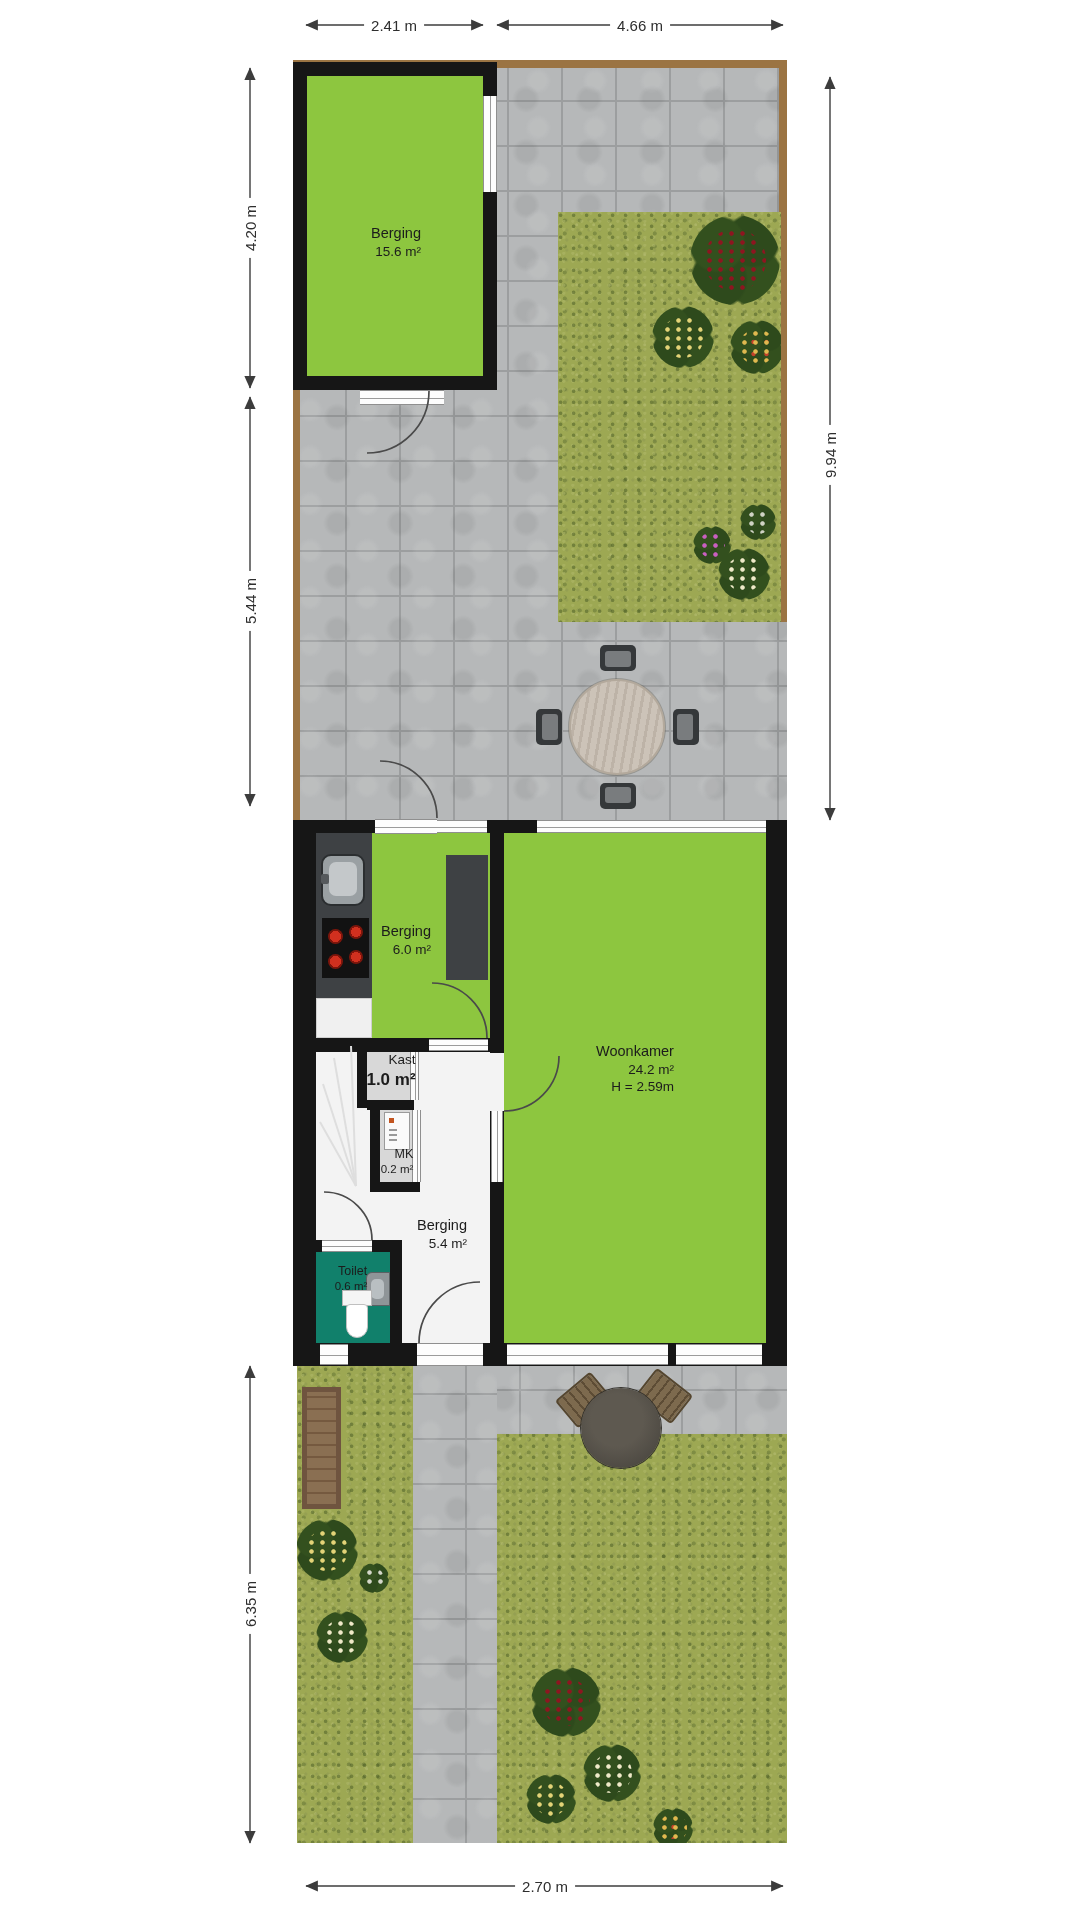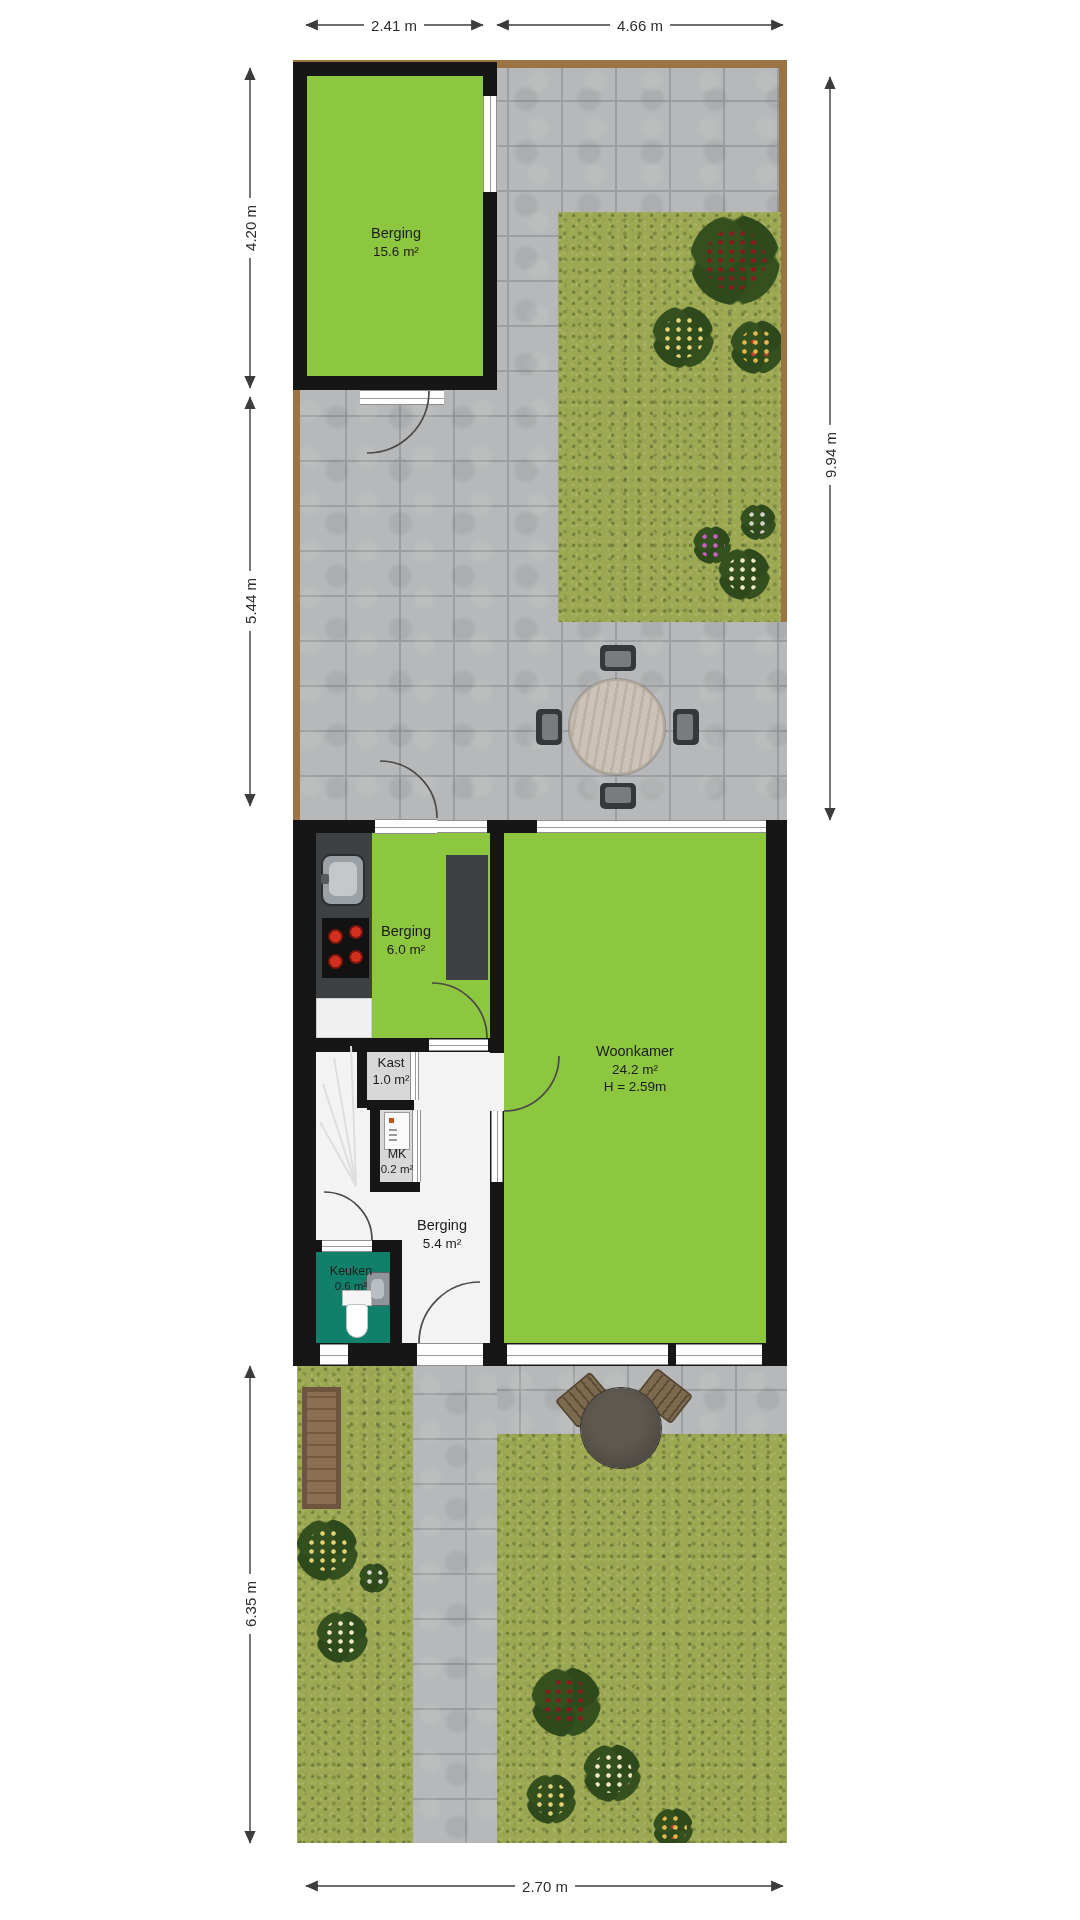--- a/index.html
+++ b/index.html
@@ -38,21 +38,21 @@
     background-size:11px 9px;}
   .bush.multi::before{content:"";position:absolute;inset:22%;border-radius:50%;
     background-image:radial-gradient(circle, var(--fl2,#c84a2f) 0 1.7px, rgba(0,0,0,0) 2.6px);
     background-size:13px 12px;background-position:5px 4px;}
   .gchair{position:absolute;width:36px;height:26px;background:#35383a;border-radius:5px;
     transform:translate(-50%,-50%) rotate(var(--r,0deg));}
   .gchair::after{content:"";position:absolute;left:5px;right:5px;top:6px;bottom:4px;background:#797c7e;border-radius:3px;}
   .wchair{position:absolute;width:46px;height:36px;border-radius:4px;border:2px solid #55462f;
     background:repeating-linear-gradient(90deg,#7d6a4e 0 6px,#5d4c35 6px 8px);
     transform:translate(-50%,-50%) rotate(var(--r,0deg));box-sizing:border-box;}
-  .room-label{position:absolute;transform:translate(-50%,-50%);text-align:center;color:#1c1c1c;
+  .room-label{position:absolute;transform:translate(-50%,-50%);text-align:right;color:#1c1c1c;
     line-height:1.3;white-space:nowrap;z-index:40;}
   .rname{display:block;font-size:14.5px;}
   .rarea{display:block;font-size:13.5px;}
   .sm .rname{font-size:12.5px;} .sm .rarea{font-size:11.5px;}
   .dim{position:absolute;background:#fff;color:#2e2e2e;font-size:15px;padding:0 7px;
     transform:translate(-50%,-50%);white-space:nowrap;z-index:40;}
   .dimV{transform:translate(-50%,-50%) rotate(-90deg);}
   svg.overlay{position:absolute;left:0;top:0;z-index:30;}
 </style>
 </head>
@@ -211,32 +211,32 @@
   <div class="room-label" style="left:396px;top:242px;">
     <span class="rname">Berging</span>
       <span class="rarea">15.6 m²</span>
   </div>
   <div class="room-label" style="left:406px;top:940px;">
     <span class="rname">Berging</span>
       <span class="rarea">6.0 m²</span>
   </div>
   <div class="room-label" style="left:391px;top:1071px;font-size:13px;">
     <span class="rname" style="font-size:13.5px;">Kast</span>
-      <span class="rarea" style="font-size:13px;">1.0 m²</span>
+      <span class="rarea" style="font-size:17px;font-weight:bold;">1.0 m²</span>
   </div>
   <div class="room-label sm" style="left:397px;top:1162px;">
     <span class="rname">MK</span>
       <span class="rarea">0.2 m²</span>
   </div>
   <div class="room-label" style="left:442px;top:1234px;">
     <span class="rname">Berging</span>
       <span class="rarea">5.4 m²</span>
   </div>
   <div class="room-label sm" style="left:351px;top:1279px;">
-    <span class="rname">Keuken</span>
+    <span class="rname">Toilet</span>
       <span class="rarea">0.6 m²</span>
   </div>
   <div class="room-label" style="left:635px;top:1069px;">
     <span class="rname">Woonkamer</span>
     <span class="rarea">24.2 m²</span>
     <span class="rarea">H = 2.59m</span>
   </div>
 
 </div>
 

